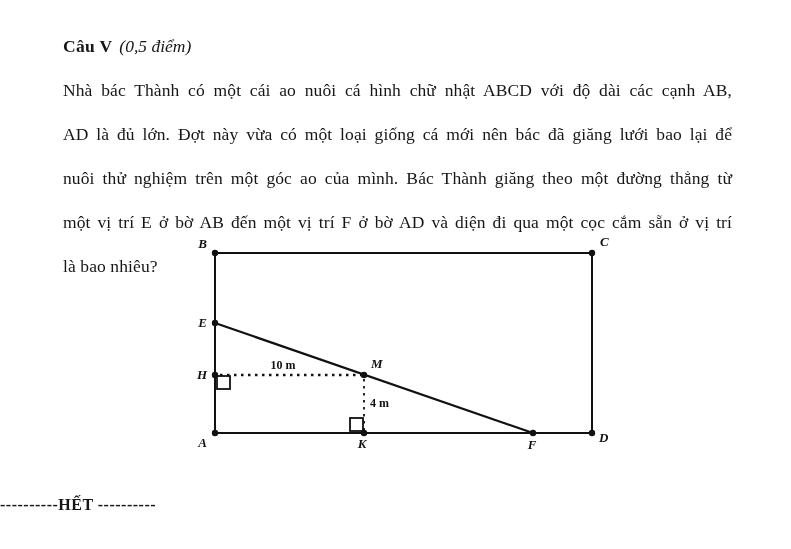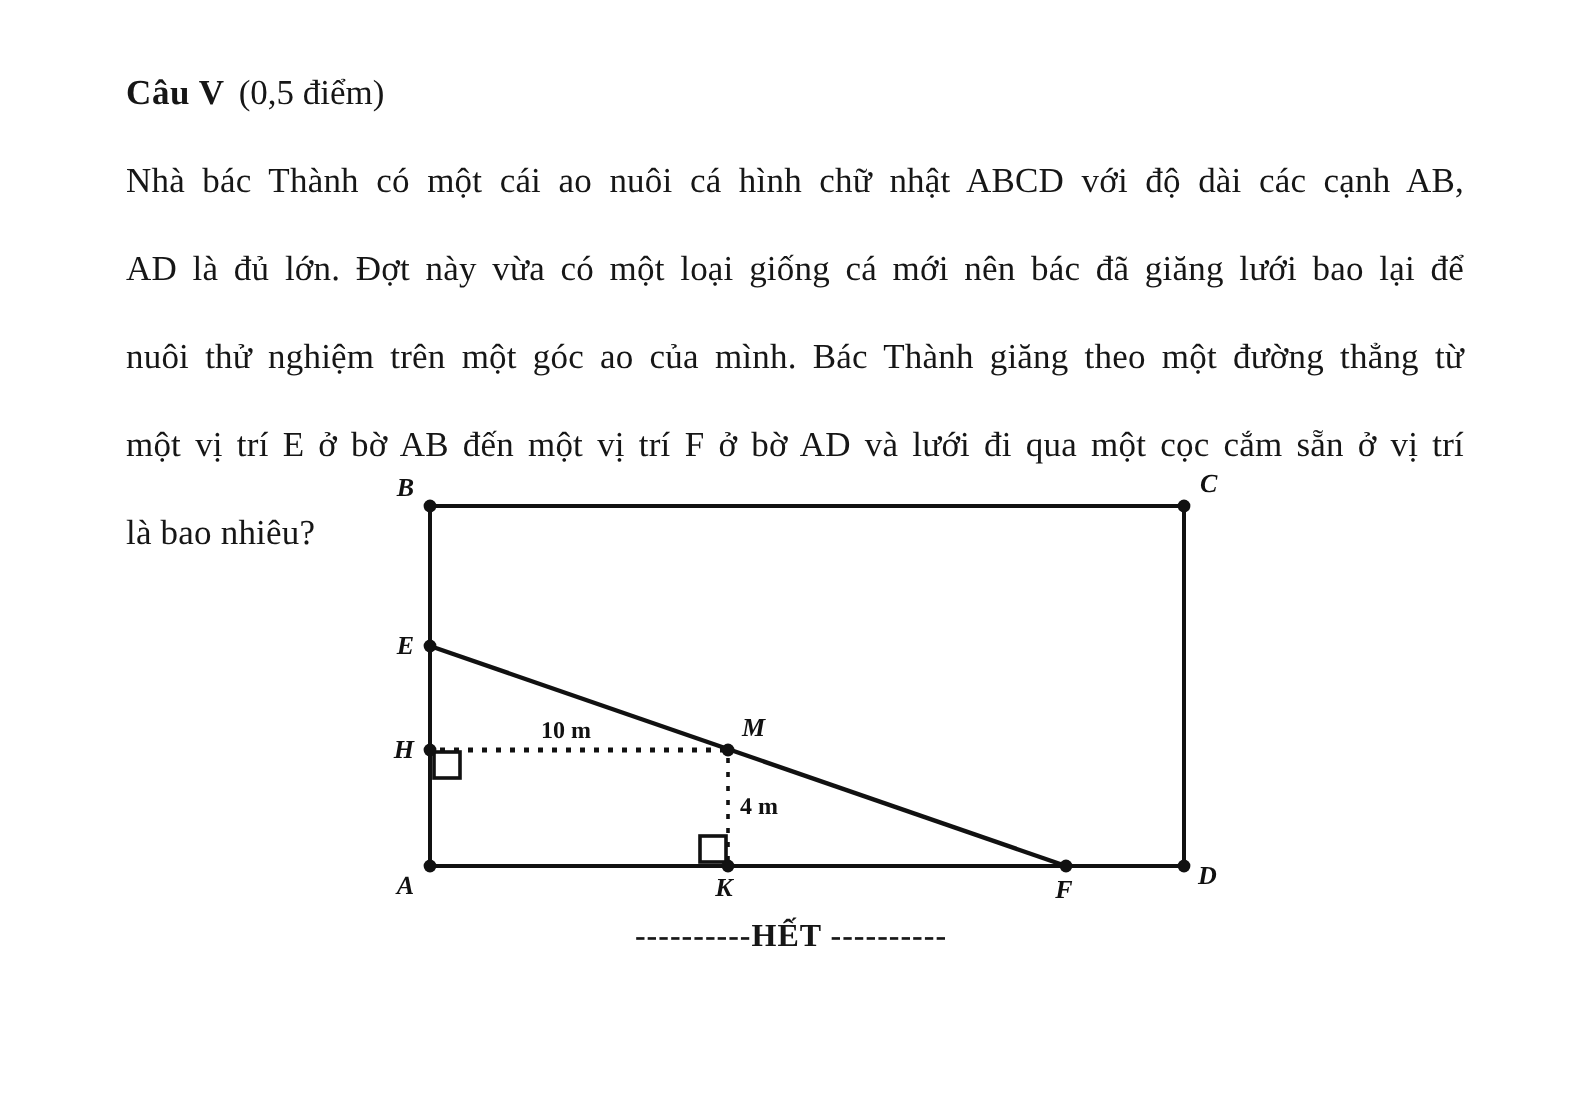--- a/index.html
+++ b/index.html
@@ -22,21 +22,21 @@
     width: 669px;
     font-size: 17.5px;
     line-height: 23px;
     color: #161616;
   }
   .title-line {
     white-space: nowrap;
     margin-bottom: 1px;
   }
   .title-bold { font-weight: bold; letter-spacing: 0.3px; text-align: right; }
-  .title-italic { margin-left: 7px; text-align: center; }
+  .title-italic { font-style: italic; margin-left: 7px; text-align: center; }
   .para-line {
     text-align: justify;
     text-align-last: justify;
     letter-spacing: 0.1px;
     margin-top: 21px;
   }
   .para-line.last {
     text-align: center;
     text-align-last: left;
   }
@@ -54,43 +54,43 @@
     fill: #111111;
   }
   .measure-label {
     font-family: "Liberation Serif", "DejaVu Serif", serif;
     font-weight: bold;
     font-size: 12px;
     fill: #111111;
   }
   .footer {
     position: absolute;
-    left: 0; top: 460px;
+    left: 0; top: 496px;
     width: 791px;
-    text-align: center;
+    text-align: left;
     font-size: 16px;
     font-weight: bold;
     letter-spacing: 0.5px;
     color: #161616;
     white-space: pre;
   }
 </style>
 </head>
 <body>
 
 <div class="page">
 
   <div class="text-block">
     <div class="title-line">
       <span class="title-bold">Câu V</span><span class="title-italic">(0,5 điểm)</span>
     </div>
     <div class="para-line">Nhà bác Thành có một cái ao nuôi cá hình chữ nhật ABCD với độ dài các cạnh AB,</div>
     <div class="para-line">AD là đủ lớn. Đợt này vừa có một loại giống cá mới nên bác đã giăng lưới bao lại để</div>
     <div class="para-line">nuôi thử nghiệm trên một góc ao của mình. Bác Thành giăng theo một đường thẳng từ</div>
-    <div class="para-line">một vị trí E ở bờ AB đến một vị trí F ở bờ AD và lưới đi qua một cọc cắm sẵn ở vị trí</div>
+    <div class="para-line">một vị trí E ở bờ AB đến một vị trí F ở bờ AD và diện đi qua một cọc cắm sẵn ở vị trí</div>
     <div class="para-line last">là bao nhiêu?</div>
   </div>
 
   <div class="diagram">
     <svg width="445" height="235" viewBox="0 0 445 235">
 
       <polygon points="35,22 412,22 412,202 35,202" fill="none" stroke="#111111" stroke-width="2"></polygon>
 
       <line x1="35" y1="92" x2="353" y2="202" stroke="#111111" stroke-width="2.2"></line>
 

